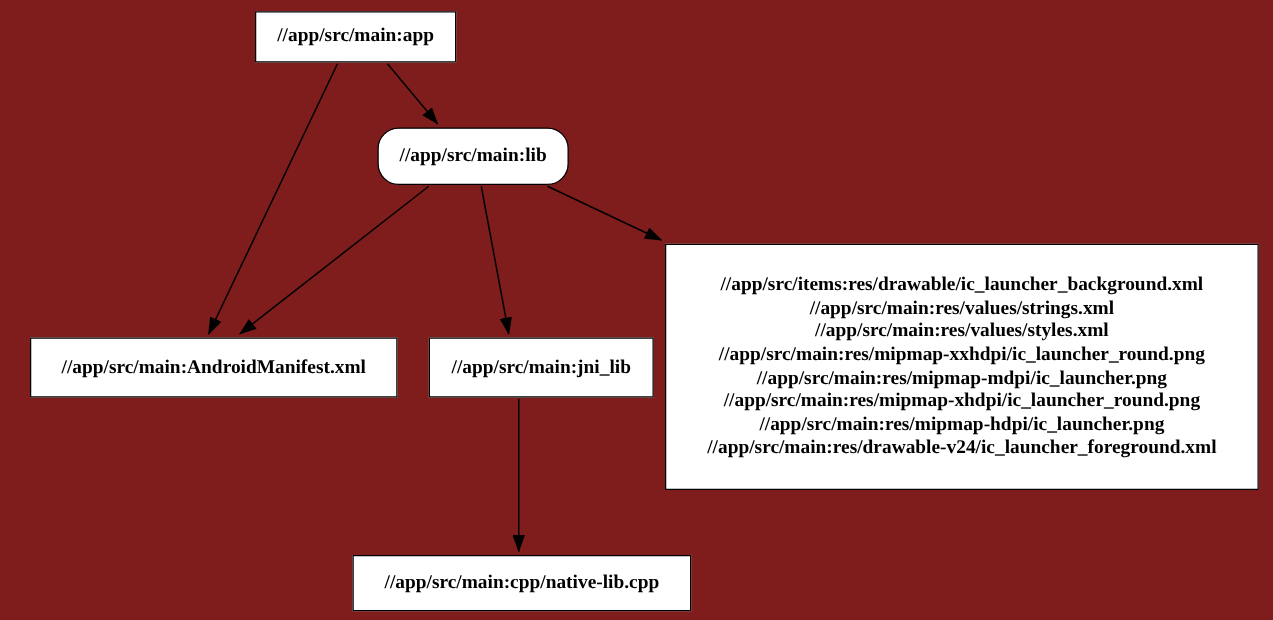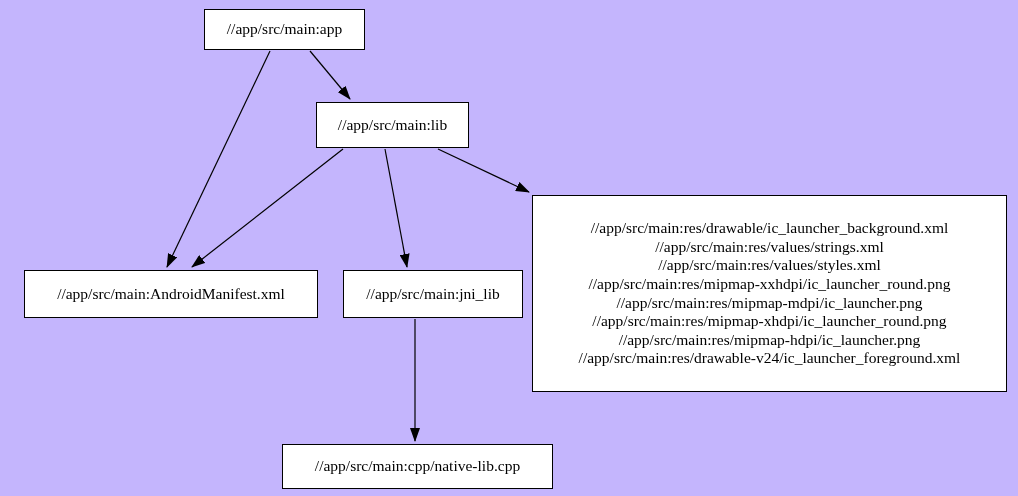--- a/index.html
+++ b/index.html
@@ -4,24 +4,25 @@
 <style>
   html, body {
     margin: 0;
     padding: 0;
     background: #ffffff;
   }
   .canvas {
     position: relative;
     width: 1018px;
     height: 496px;
-    background: #c4b5fd;
+    background: #7f1d1d;
     font-family: "Liberation Serif", "DejaVu Serif", serif;
     color: #000000;
     overflow: hidden;
+    font-weight: bold;
   }
   .edges {
     position: absolute;
     left: 0;
     top: 0;
     width: 1018px;
     height: 496px;
   }
   .edges line {
     stroke: #000000;
@@ -34,21 +35,21 @@
     display: flex;
     align-items: center;
     justify-content: center;
     text-align: center;
     font-size: 15.5px;
     line-height: 18.6px;
     box-sizing: border-box;
     white-space: nowrap;
   }
   .node-app      { left: 204px; top: 9px;   width: 161px; height: 41px; }
-  .node-lib      { left: 316px; top: 102px; width: 153px; height: 46px; }
+  .node-lib      { left: 302px; top: 102px; width: 153px; height: 46px; border-radius: 17px; }
   .node-manifest { left: 24px;   top: 270px; width: 294px; height: 48px; }
   .node-jni      { left: 343px; top: 270px; width: 180px; height: 48px; }
   .node-cpp      { left: 282px; top: 444px; width: 271px; height: 45px; }
   .node-res {
     left: 532px; top: 195px; width: 475px; height: 197px;
     flex-direction: column;
     justify-content: center;
   }
   .node-res .res-line {
     display: block;
@@ -83,21 +84,21 @@
 
   <div class="node node-manifest">
     <span>//app/src/main:AndroidManifest.xml</span>
   </div>
 
   <div class="node node-jni">
     <span>//app/src/main:jni_lib</span>
   </div>
 
   <div class="node node-res">
-    <span class="res-line">//app/src/main:res/drawable/ic_launcher_background.xml</span>
+    <span class="res-line">//app/src/items:res/drawable/ic_launcher_background.xml</span>
     <span class="res-line">//app/src/main:res/values/strings.xml</span>
     <span class="res-line">//app/src/main:res/values/styles.xml</span>
     <span class="res-line">//app/src/main:res/mipmap-xxhdpi/ic_launcher_round.png</span>
     <span class="res-line">//app/src/main:res/mipmap-mdpi/ic_launcher.png</span>
     <span class="res-line">//app/src/main:res/mipmap-xhdpi/ic_launcher_round.png</span>
     <span class="res-line">//app/src/main:res/mipmap-hdpi/ic_launcher.png</span>
     <span class="res-line">//app/src/main:res/drawable-v24/ic_launcher_foreground.xml</span>
   </div>
 
   <div class="node node-cpp">

